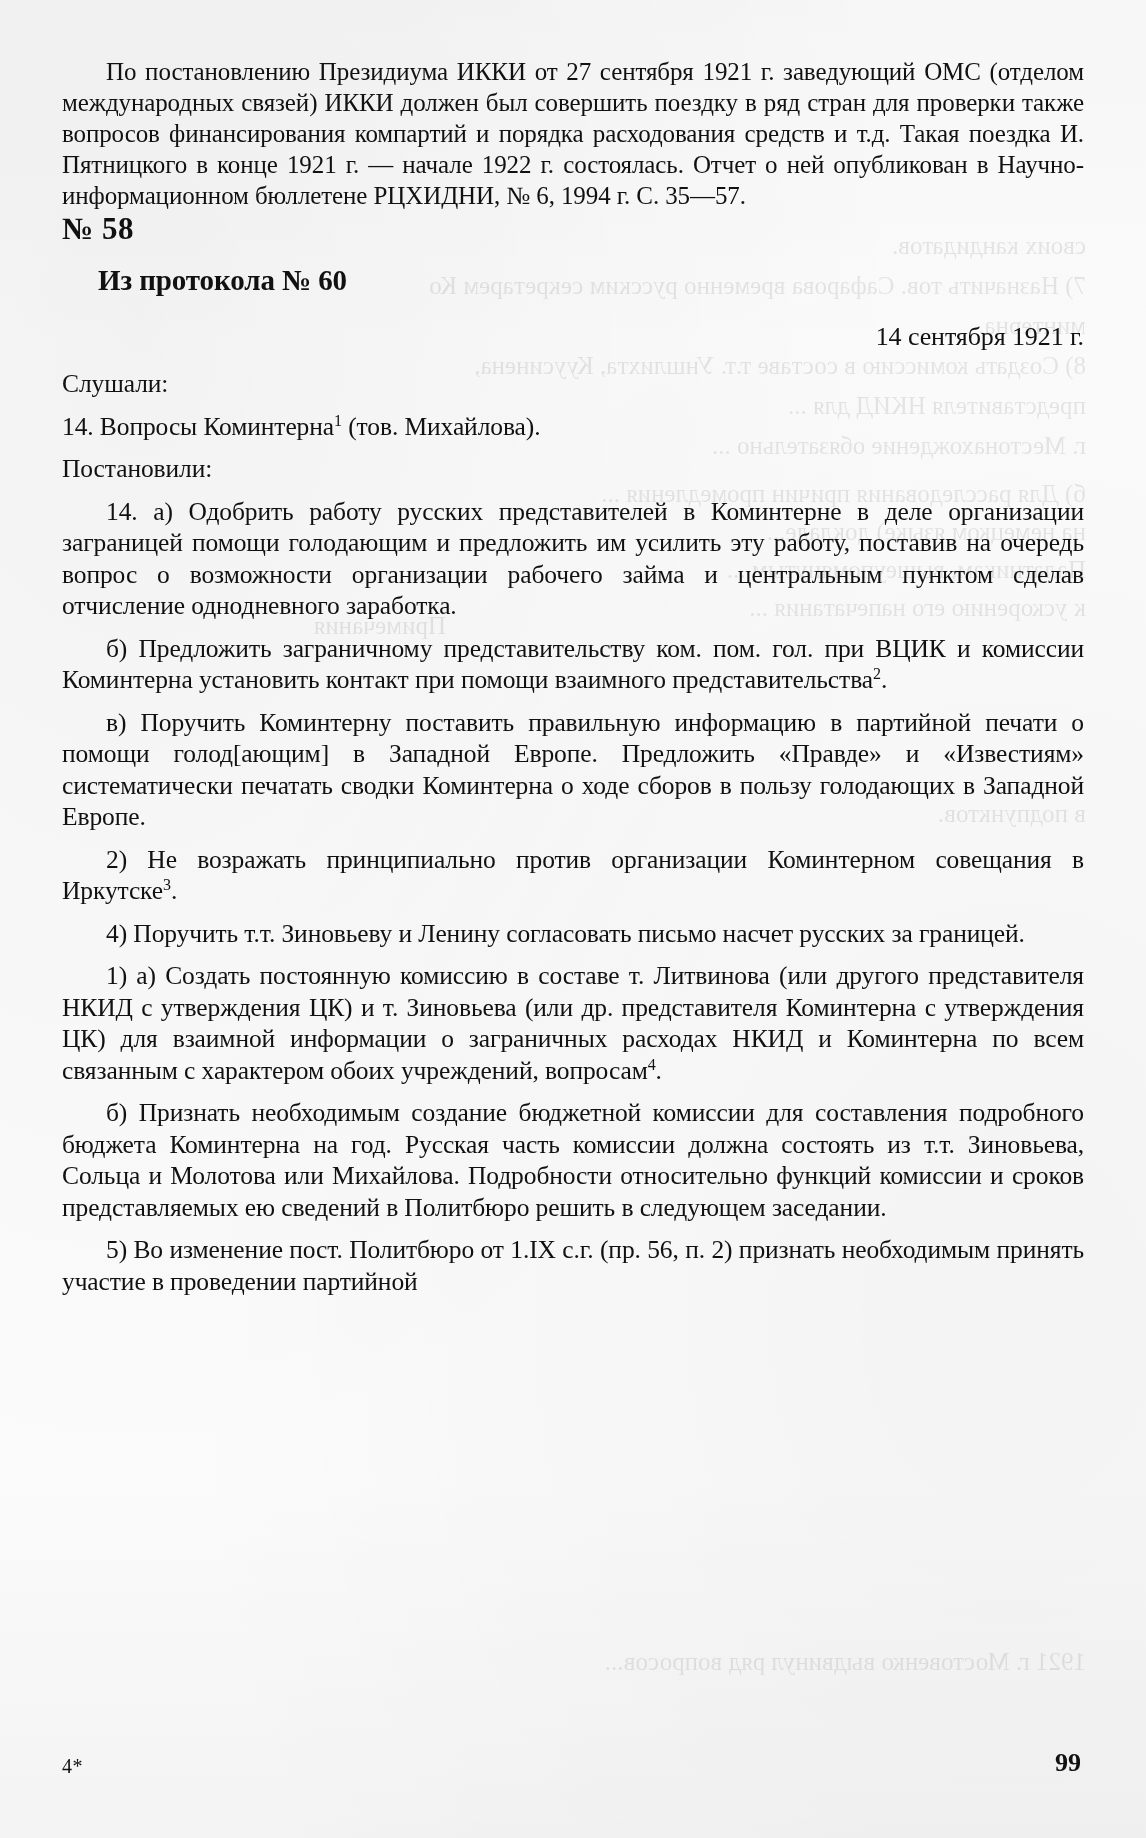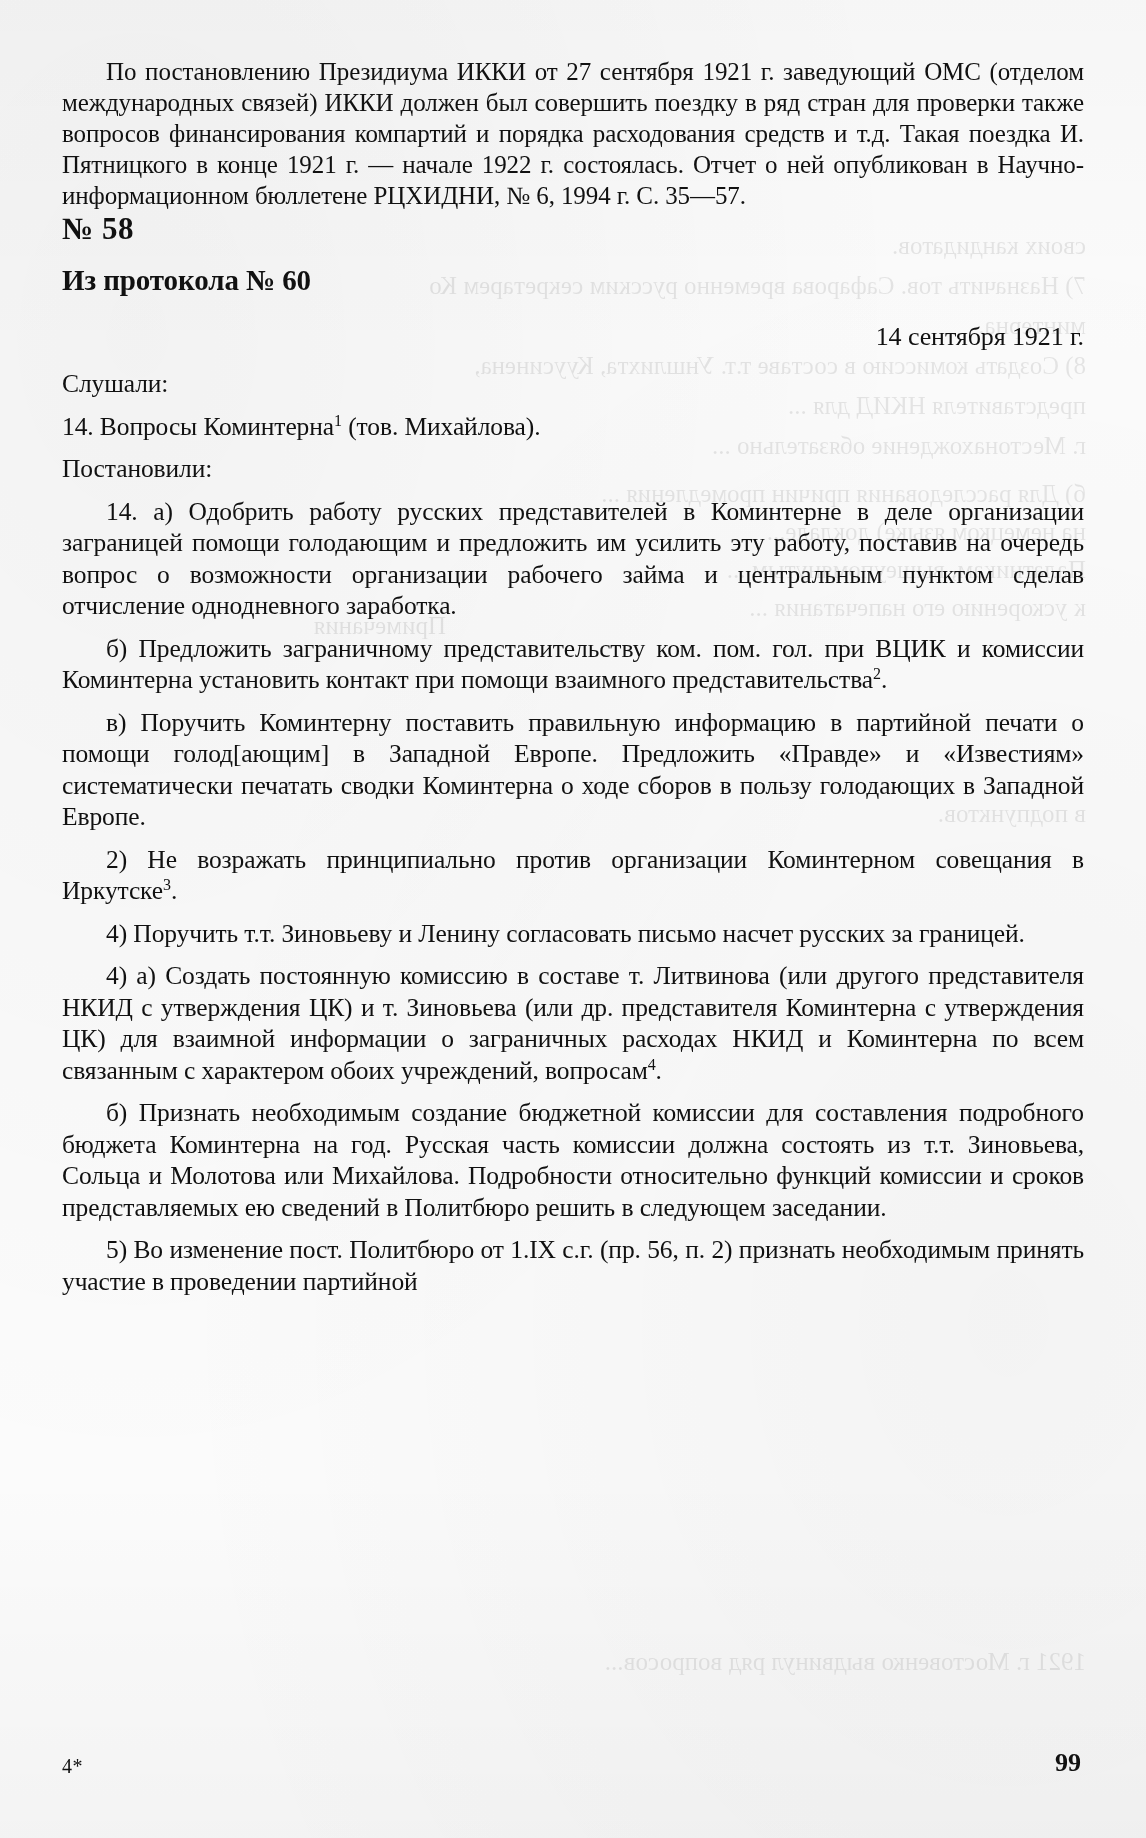--- a/index.html
+++ b/index.html
@@ -58,20 +58,21 @@
     line-height: 36px;
     text-indent: 0;
     letter-spacing: 0.5px;
   }
   .doc-title {
     margin-top: 16px;
     font-size: 29px;
     font-weight: bold;
     line-height: 35px;
     text-indent: 0;
+    margin-left: 36px;
   }
   .doc-date {
     margin-top: 24px;
     font-size: 26px;
     text-align: right;
     text-indent: 0;
     line-height: 30px;
   }
   .body-block {
     margin-top: 16px;
@@ -165,21 +166,21 @@
       <p>14. а) Одобрить работу русских представителей в Коминтерне в деле организации заграницей помощи голодающим и предложить им усилить эту работу, поставив на очередь вопрос о возможности организации рабочего займа и центральным пунктом сделав отчисление однодневного заработка.</p>
 
       <p><span>б) Предложить заграничному представительству ком. пом. гол. при ВЦИК и комиссии Коминтерна установить контакт при помощи взаимного представительства</span><sup>2</sup><span>.</span></p>
 
       <p>в) Поручить Коминтерну поставить правильную информацию в партийной печати о помощи голод[ающим] в Западной Европе. Предложить «Правде» и «Известиям» систематически печатать сводки Коминтерна о ходе сборов в пользу голодающих в Западной Европе.</p>
 
       <p><span>2) Не возражать принципиально против организации Коминтерном совещания в Иркутске</span><sup>3</sup><span>.</span></p>
 
       <p>4) Поручить т.т. Зиновьеву и Ленину согласовать письмо насчет русских за границей.</p>
 
-      <p><span>4) а) Создать постоянную комиссию в составе т. Литвинова (или другого представителя НКИД с утверждения ЦК) и т. Зиновьева (или др. представителя Коминтерна с утверждения ЦК) для взаимной информации о заграничных расходах НКИД и Коминтерна по всем связанным с характером обоих учреждений, вопросам</span><sup>4</sup><span>.</span></p>
+      <p><span>1) а) Создать постоянную комиссию в составе т. Литвинова (или другого представителя НКИД с утверждения ЦК) и т. Зиновьева (или др. представителя Коминтерна с утверждения ЦК) для взаимной информации о заграничных расходах НКИД и Коминтерна по всем связанным с характером обоих учреждений, вопросам</span><sup>4</sup><span>.</span></p>
 
       <p>б) Признать необходимым создание бюджетной комиссии для составления подробного бюджета Коминтерна на год. Русская часть комиссии должна состоять из т.т. Зиновьева, Сольца и Молотова или Михайлова. Подробности относительно функций комиссии и сроков представляемых ею сведений в Политбюро решить в следующем заседании.</p>
 
       <p>5) Во изменение пост. Политбюро от 1.IX с.г. (пр. 56, п. 2) признать необходимым принять участие в проведении партийной</p>
 
     </div>
   </div>
 
   <div class="footer">
     <span class="folio-left">4*</span>

